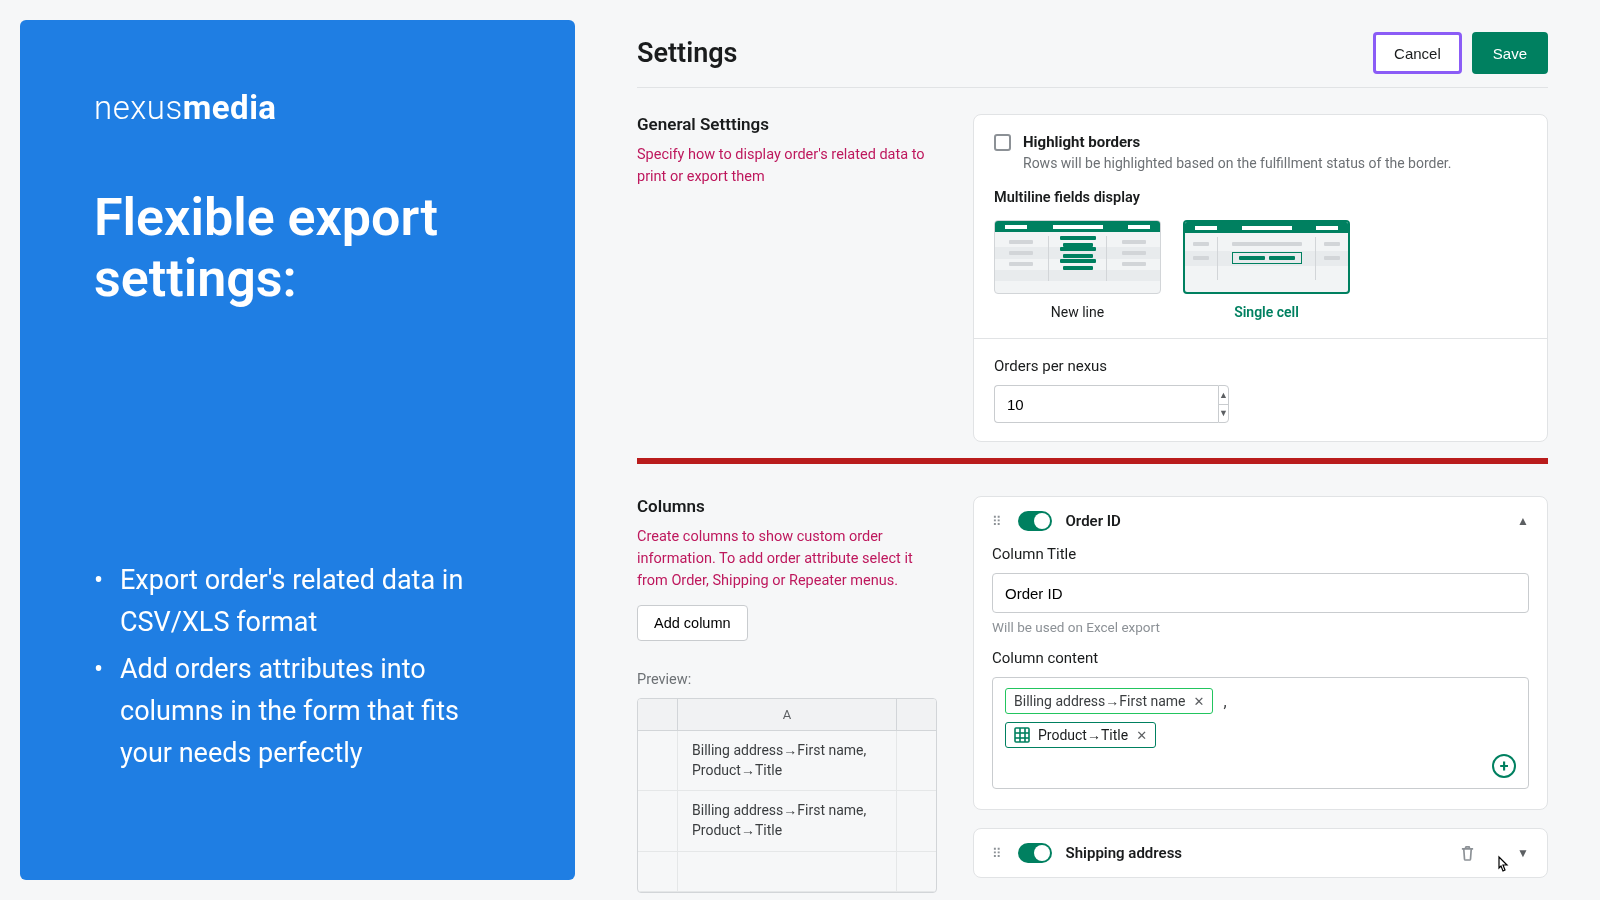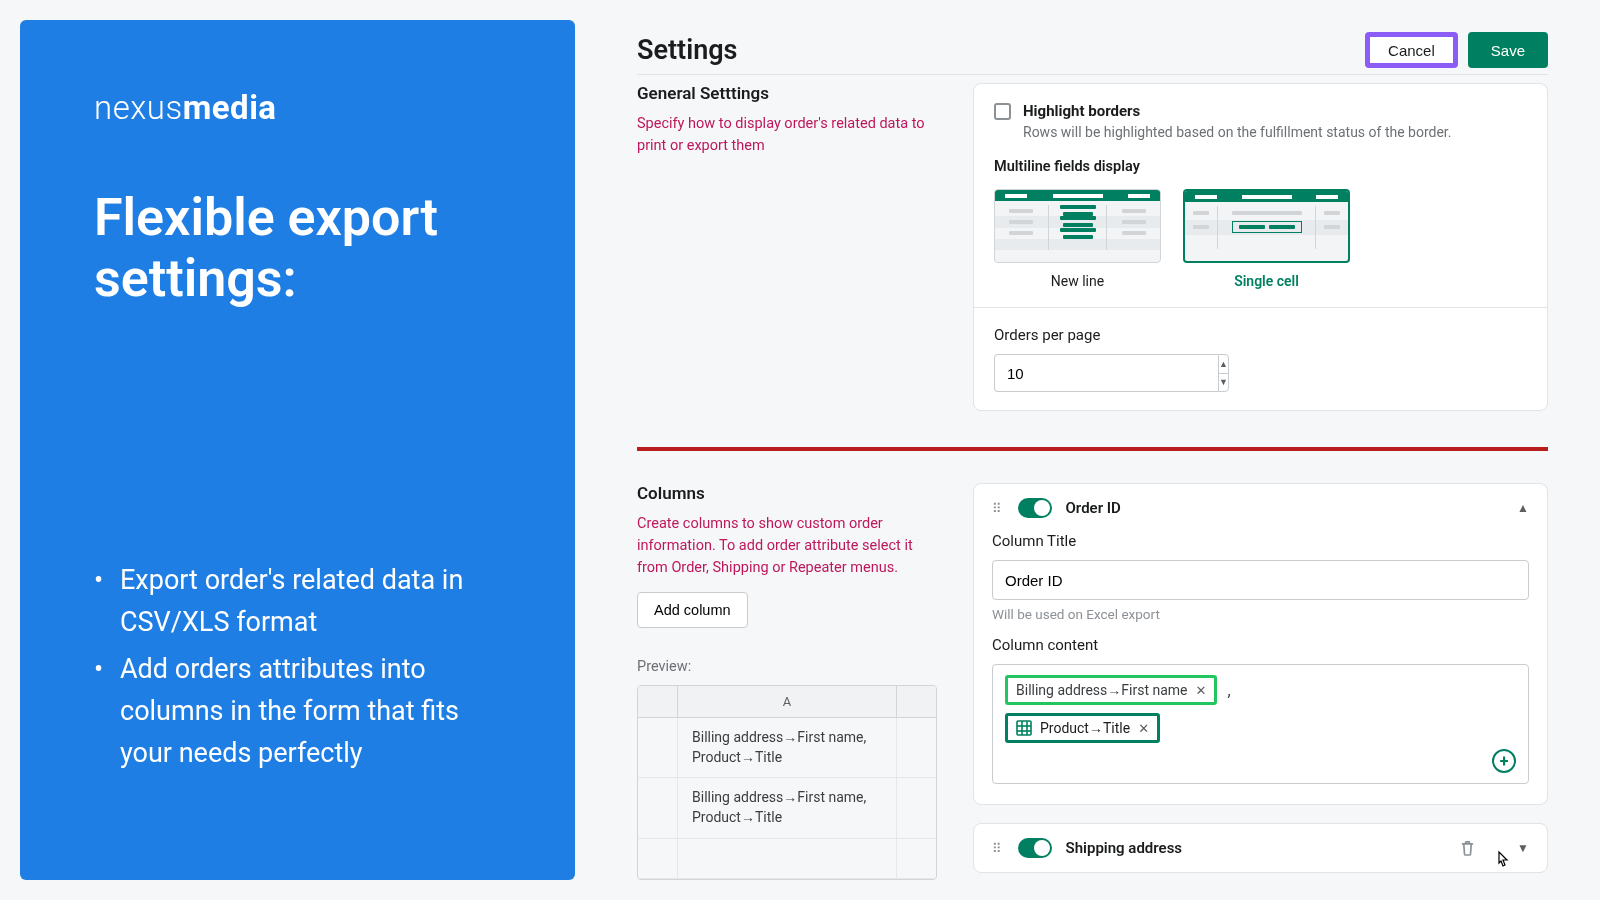--- a/index.html
+++ b/index.html
@@ -59,48 +59,48 @@
   .settings {
     flex: 1;
     padding: 32px 52px 0 62px;
     color: #1a1c1d;
     overflow: hidden;
   }
   .settings-header {
     display: flex;
     align-items: center;
     justify-content: space-between;
-    padding-bottom: 6px;
+    padding-bottom: 13px;
     border-bottom: 1px solid #e1e3e5;
-    margin-bottom: 8px;
+    margin-bottom: 26px;
   }
   .settings-header h2 { font-size: 27px; font-weight: 600; }
   .btn {
-    height: 36px;
+    height: 42px;
     padding: 0 18px;
     border-radius: 4px;
     font-size: 15px;
     cursor: pointer;
-    border: 5px solid #8b5cf6;
+    border: 3px solid #8b5cf6;
     background: #fff;
     color: #1a1c1d;
   }
   .btn.primary {
     background: #008060;
     border-color: #008060;
     color: #fff;
   }
   .header-buttons { display: flex; gap: 10px; }
 
   
   .section {
     display: flex;
     gap: 36px;
-    border-bottom: 4px solid #b91c1c;
-    padding-bottom: 36px;
+    border-bottom: 6px solid #b91c1c;
+    padding-bottom: 16px;
     margin-bottom: 32px;
   }
   .section:last-child { border-bottom: none; margin-bottom: 0; padding-bottom: 0; }
   .section-left { width: 300px; flex-shrink: 0; }
   .section-left h3 { font-size: 17px; font-weight: 600; margin-bottom: 10px; }
   .section-left p { font-size: 14.5px; color: #be185d; line-height: 1.5; }
   .section-right { flex: 1; }
 
   .card {
     background: #fff;
@@ -200,21 +200,21 @@
   .col-body{padding:0 18px 6px;}
   .text-input{
     width:100%;height:40px;border:1px solid #c9cccf;border-radius:4px;padding:0 12px;font-size:15px;outline:none;
   }
   .hint{font-size:13.5px;color:#8c9196;margin-top:6px;}
   .content-box{
     border:1px solid #c9cccf;border-radius:4px;padding:10px 12px 40px;margin-bottom:14px;position:relative;min-height:100px;
   }
   .content-box .row-tags{display:flex;align-items:center;flex-wrap:wrap;gap:8px;}
   .tag{
-    display:inline-flex;align-items:center;gap:8px;border:3px solid #22c55e;border-radius:3px;
+    display:inline-flex;align-items:center;gap:8px;border:1px solid #22c55e;border-radius:3px;
     padding:4px 8px;font-size:14px;color:#3b3e40;background:#fff;
   }
   .tag.green{border-color:#008060;color:#1a1c1d;}
   .tag .x{font-size:13px;color:#5c5f62;cursor:pointer;}
   .grid-ic{width:16px;height:16px;display:inline-block;}
   .grid-ic svg{width:16px;height:16px;stroke:#008060;fill:none;stroke-width:1.6;}
   .comma{font-size:16px;color:#3b3e40;margin:0 2px;}
   .plus-circle{
     position:absolute;right:12px;bottom:10px;width:24px;height:24px;border:2px solid #008060;border-radius:50%;
     display:flex;align-items:center;justify-content:center;color:#008060;font-size:16px;font-weight:700;cursor:pointer;
@@ -363,21 +363,21 @@
                     </div>
                 </div>
               </div>
               <div class="ml-labl">Single cell</div>
             </div>
 
           </div>
         </div>
 
         <div class="card-block">
-          <div class="label15">Orders per page</div>
+          <div class="label15">Orders per nexus</div>
           <div class="stepper">
             <input type="text" value="10" style="">
             <div class="arrows">
               <div>▲</div>
               <div>▼</div>
             </div>
           </div>
         </div>
 
       </div>

